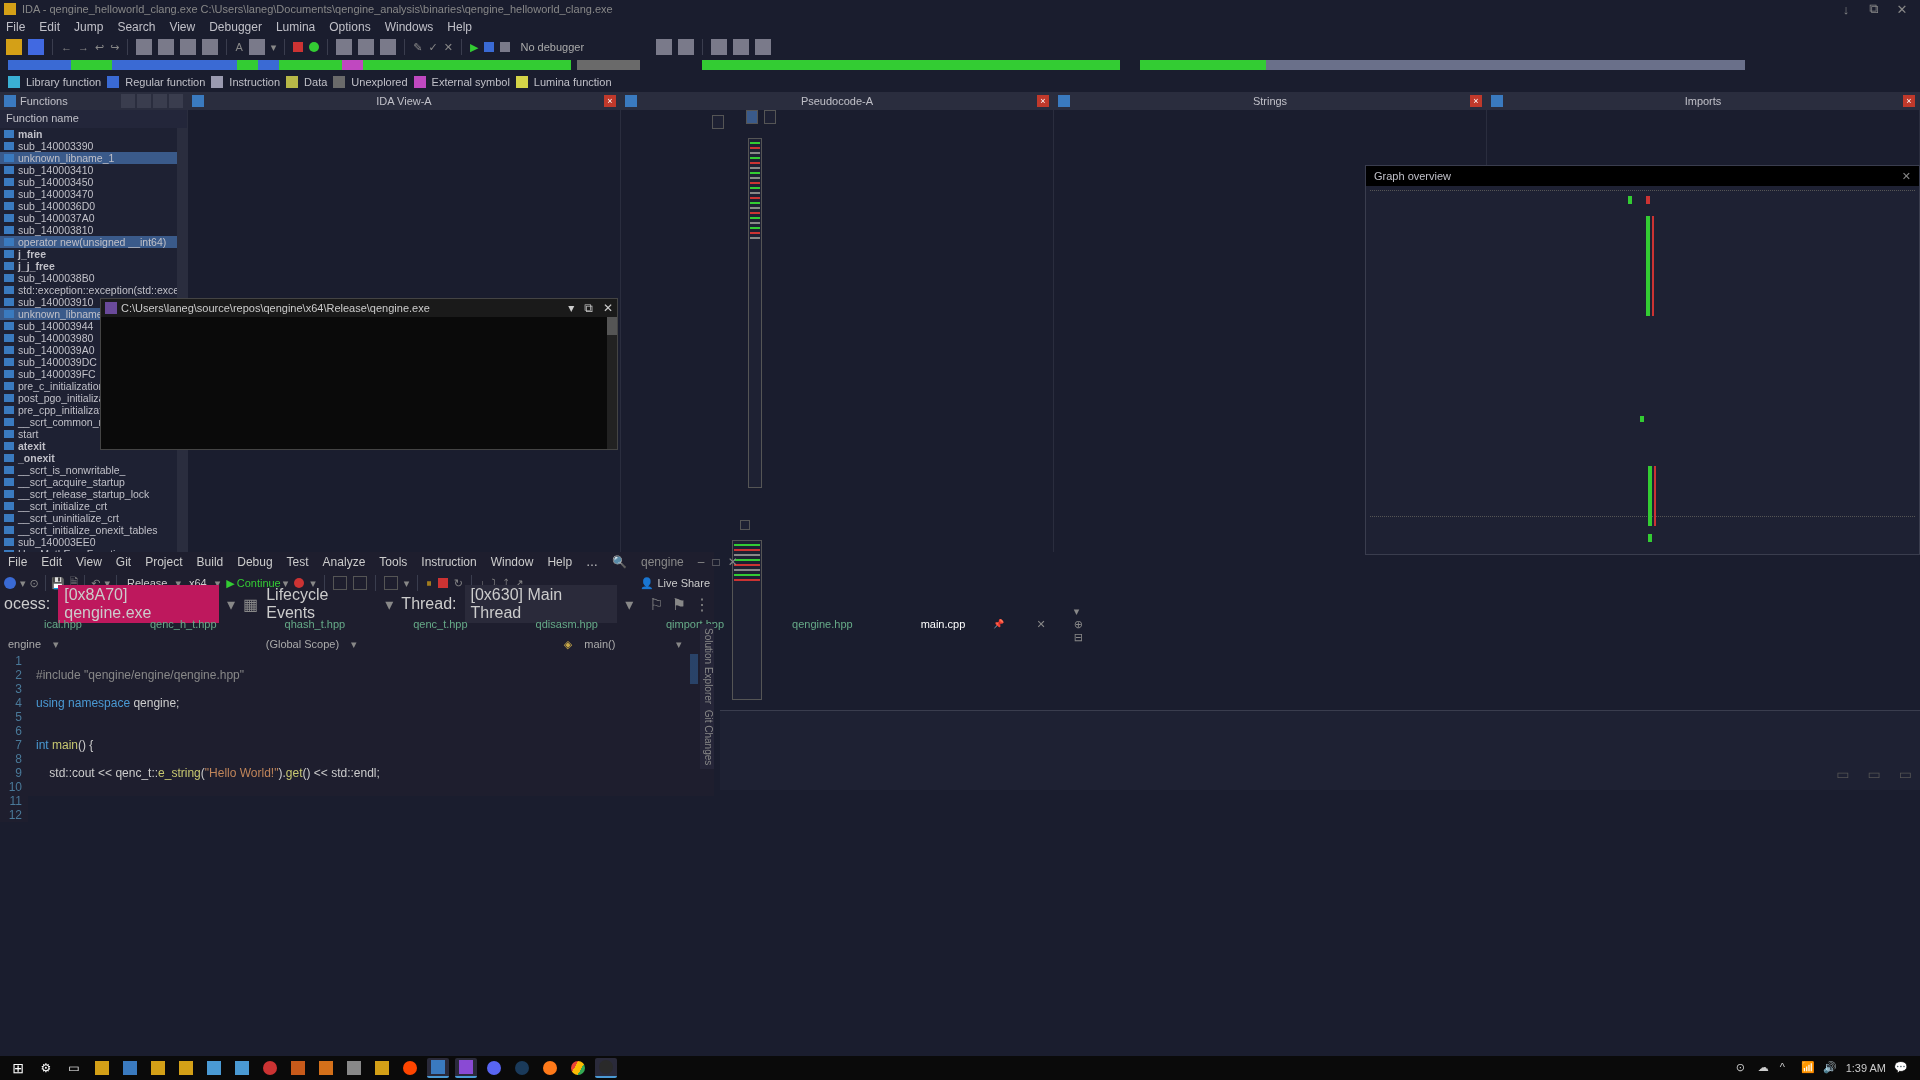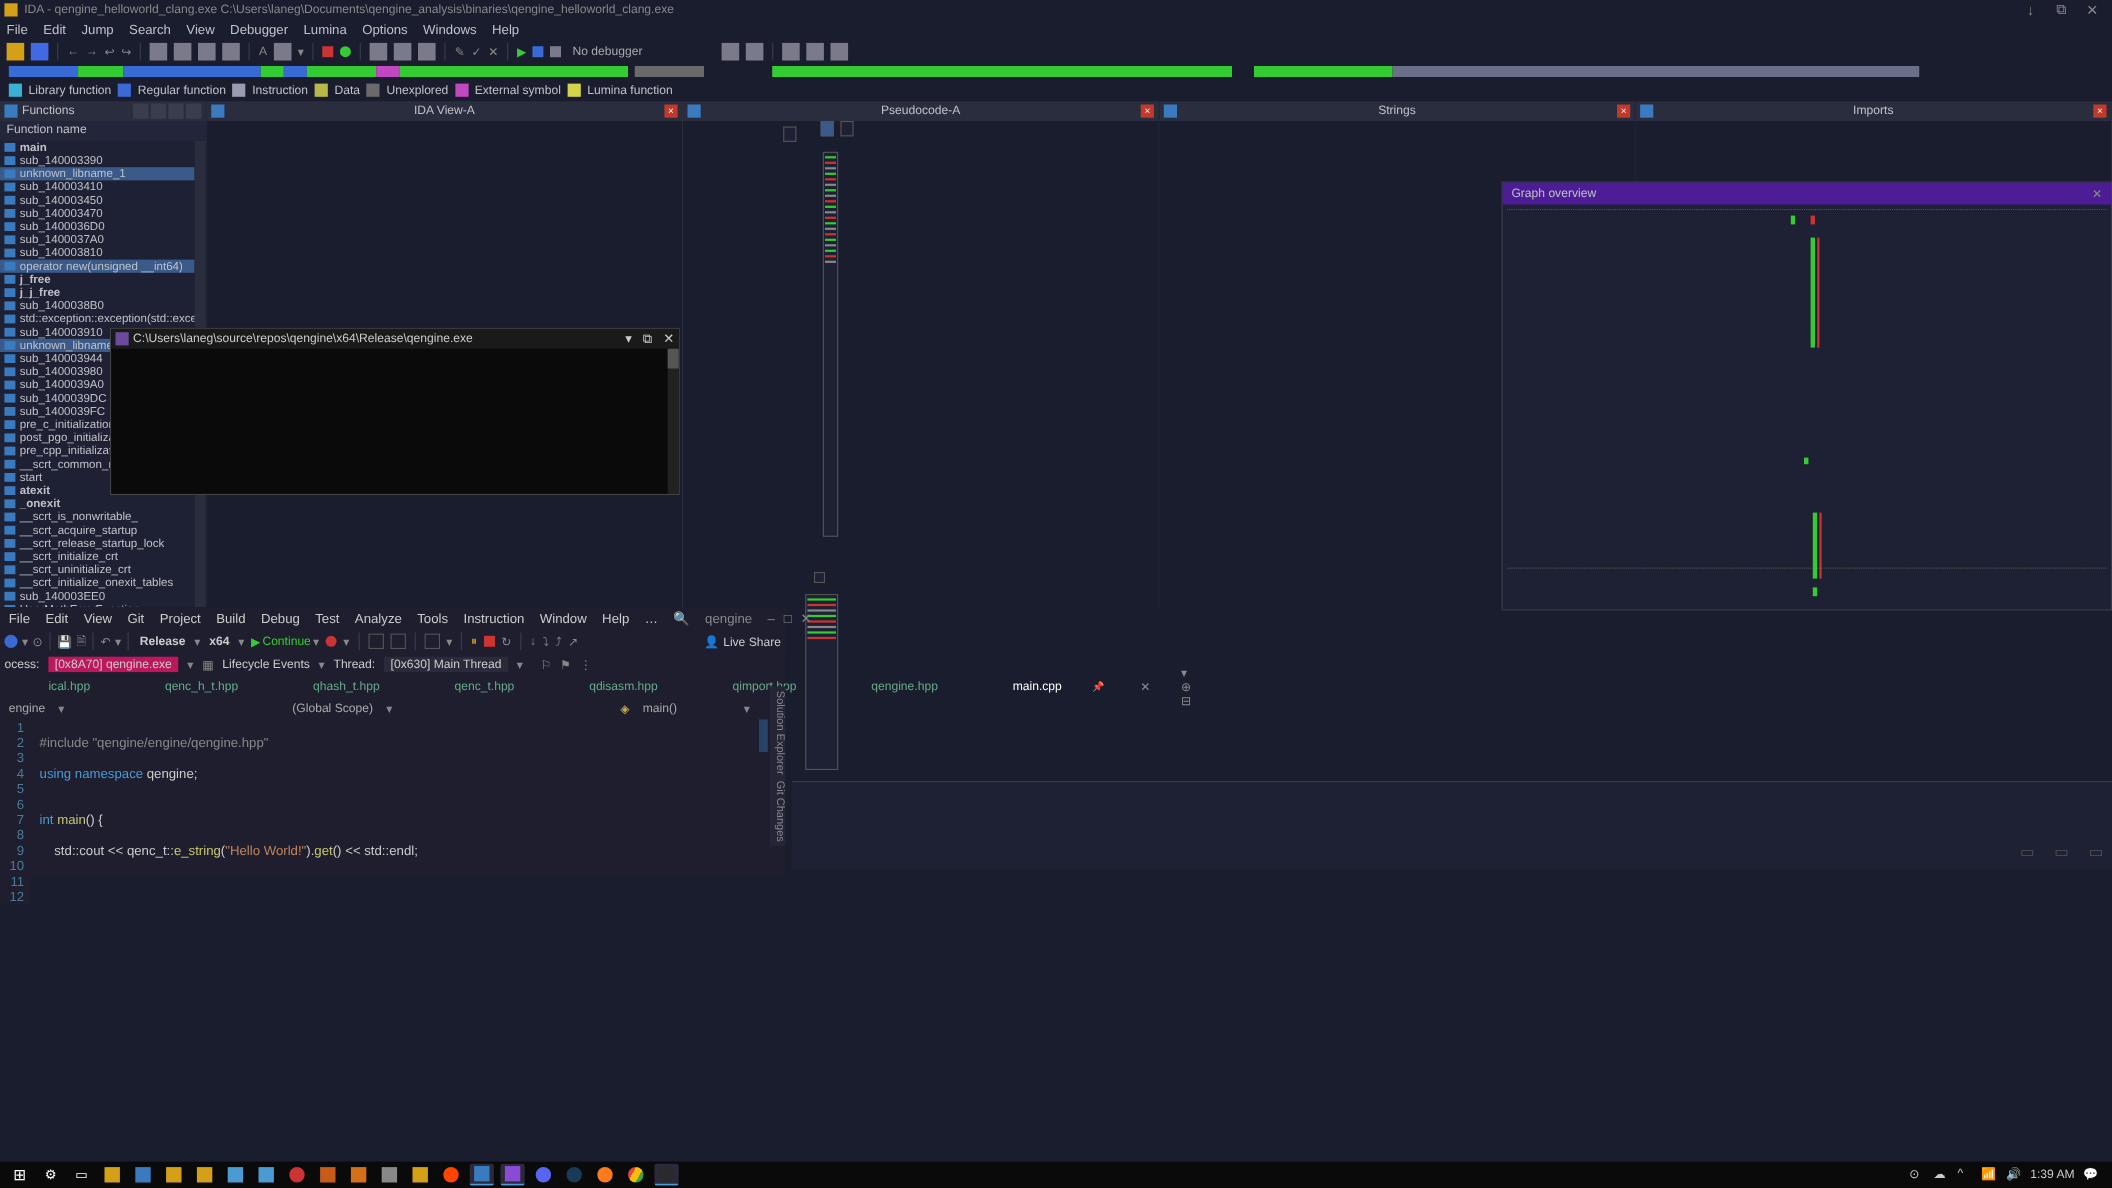--- a/index.html
+++ b/index.html
@@ -52,21 +52,21 @@
 
 .views { flex: 1; display: flex; }
 .view-col { flex: 1; border-right: 1px solid #2a2d3e; display: flex; flex-direction: column; position: relative; }
 .view-tab { height: 18px; background: #2a2d3e; display: flex; align-items: center; justify-content: center; font-size: 11px; position: relative; }
 .view-tab .vt-icon { width: 12px; height: 12px; background: #3a7abf; position: absolute; left: 4px; }
 .view-tab .vt-close { width: 12px; height: 12px; background: #c0392b; position: absolute; right: 4px; font-size: 9px; color: #fff; text-align: center; line-height: 12px; }
 .view-body { flex: 1; background: #1a1d2e; position: relative; overflow: hidden; }
 
 
 .graph-overview { position: absolute; right: 0; top: 165px; width: 555px; height: 390px; background: #1e2133; border: 1px solid #3a3d4e; }
-.go-title { height: 20px; background: #4c1d95; padding: 2px 8px; font-size: 11px; display: flex; align-items: center; }
+.go-title { height: 20px; background: #000000; padding: 2px 8px; font-size: 11px; display: flex; align-items: center; }
 .go-title .go-x { margin-left: auto; color: #888; }
 .go-body { position: relative; height: calc(100% - 20px); }
 .go-dotted { position: absolute; left: 4px; right: 4px; border-top: 1px dotted #555; }
 
 
 .console-win { position: absolute; left: 100px; top: 298px; width: 518px; height: 152px; background: #0a0a0a; border: 1px solid #444; z-index: 50; }
 .console-title { height: 18px; background: #1a1a1a; display: flex; align-items: center; padding: 0 4px; font-size: 11px; color: #ccc; }
 .console-title .ct-icon { width: 12px; height: 12px; background: #6a4a9a; margin-right: 4px; }
 .console-title .ct-btns { margin-left: auto; display: flex; gap: 10px; }
 .console-title .ct-btn { color: #ccc; cursor: pointer; font-size: 12px; }
@@ -75,25 +75,25 @@
 .console-sb-thumb { width: 100%; height: 18px; background: #555; }
 
 
 .vs-win { position: absolute; left: 0; top: 552px; width: 714px; height: 244px; background: #1e1e2e; z-index: 40; }
 .vs-menu { height: 20px; display: flex; align-items: center; padding: 0 8px; gap: 14px; font-size: 12px; color: #ccc; background: #1e1e2e; }
 .vs-menu .search-icon { color: #888; }
 .vs-menu .vs-right { margin-left: auto; display: flex; gap: 8px; }
 .vs-menu .vwc { color: #888; cursor: pointer; }
 .vs-toolbar { height: 22px; display: flex; align-items: center; padding: 0 4px; gap: 6px; font-size: 11px; background: #1e1e2e; }
 .vs-toolbar .vt-seg { display: flex; align-items: center; gap: 4px; }
-.vs-toolbar .dd { color: #ccc; padding: 0 4px; font-weight: bold; }
+.vs-toolbar .dd { color: #ccc; padding: 0 4px; }
 .vs-toolbar .cont-btn { color: #3c3; display: flex; align-items: center; gap: 2px; }
 .vs-toolbar .vt-icon-sm { width: 14px; height: 14px; border: 1px solid #555; }
 .vs-toolbar .live-share { margin-left: auto; color: #ccc; }
-.vs-row2 { height: 20px; display: flex; align-items: center; padding: 0 4px; gap: 8px; font-size: 11px; color: #ccc; }
+.vs-row2 { height: 20px; display: flex; align-items: center; padding: 0 4px; gap: 8px; font-size: 16px; color: #ccc; }
 .vs-tabs { height: 20px; display: flex; align-items: center; gap: 28px; padding: 0 4px; font-size: 11px; color: #6a8; }
 .vs-tabs .vtab { cursor: pointer; padding-left: 40px; }
 .vs-tabs .vtab.active { color: #fff; }
 .vs-tabs .vtab-x { color: #888; margin-left: 4px; }
 .vs-scope { height: 20px; display: flex; align-items: center; padding: 0 8px; font-size: 11px; color: #aaa; gap: 12px; }
 .vs-side-label { position: absolute; right: 0; top: 72px; width: 14px; writing-mode: vertical-rl; font-size: 10px; color: #888; background: #252538; padding: 4px 0; }
 .vs-editor { display: flex; font-family: Consolas, monospace; font-size: 12px; line-height: 14px; }
 .vs-gutter { width: 28px; text-align: right; padding-right: 6px; color: #4a7a9a; background: #1e1e2e; }
 .vs-code { flex: 1; padding-left: 8px; color: #ccc; position: relative; }
 .vs-code .kw { color: #4a9ad4; }

